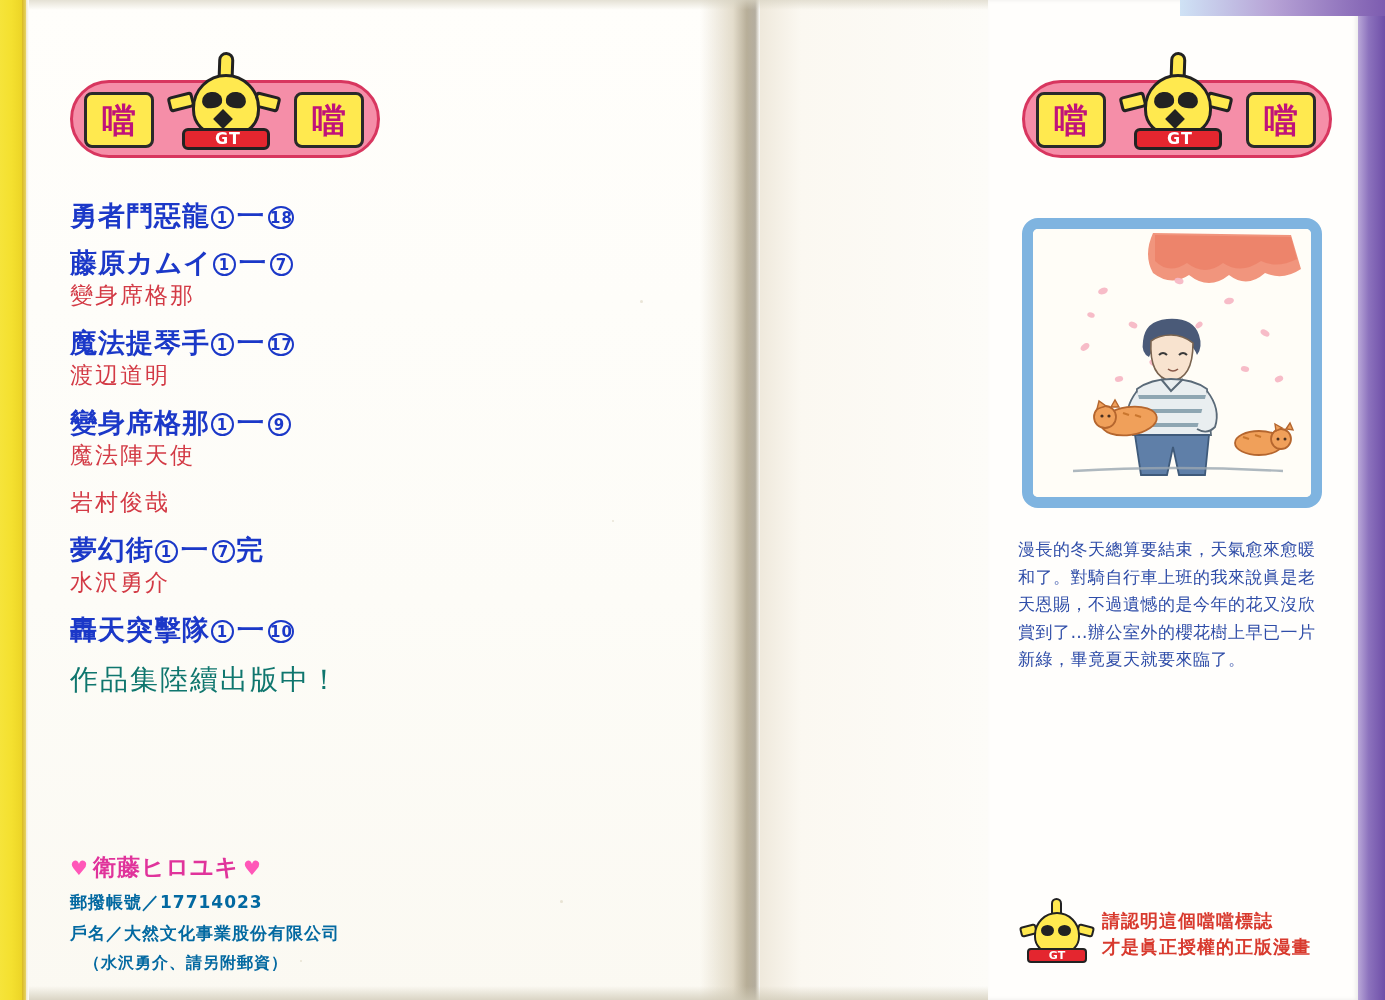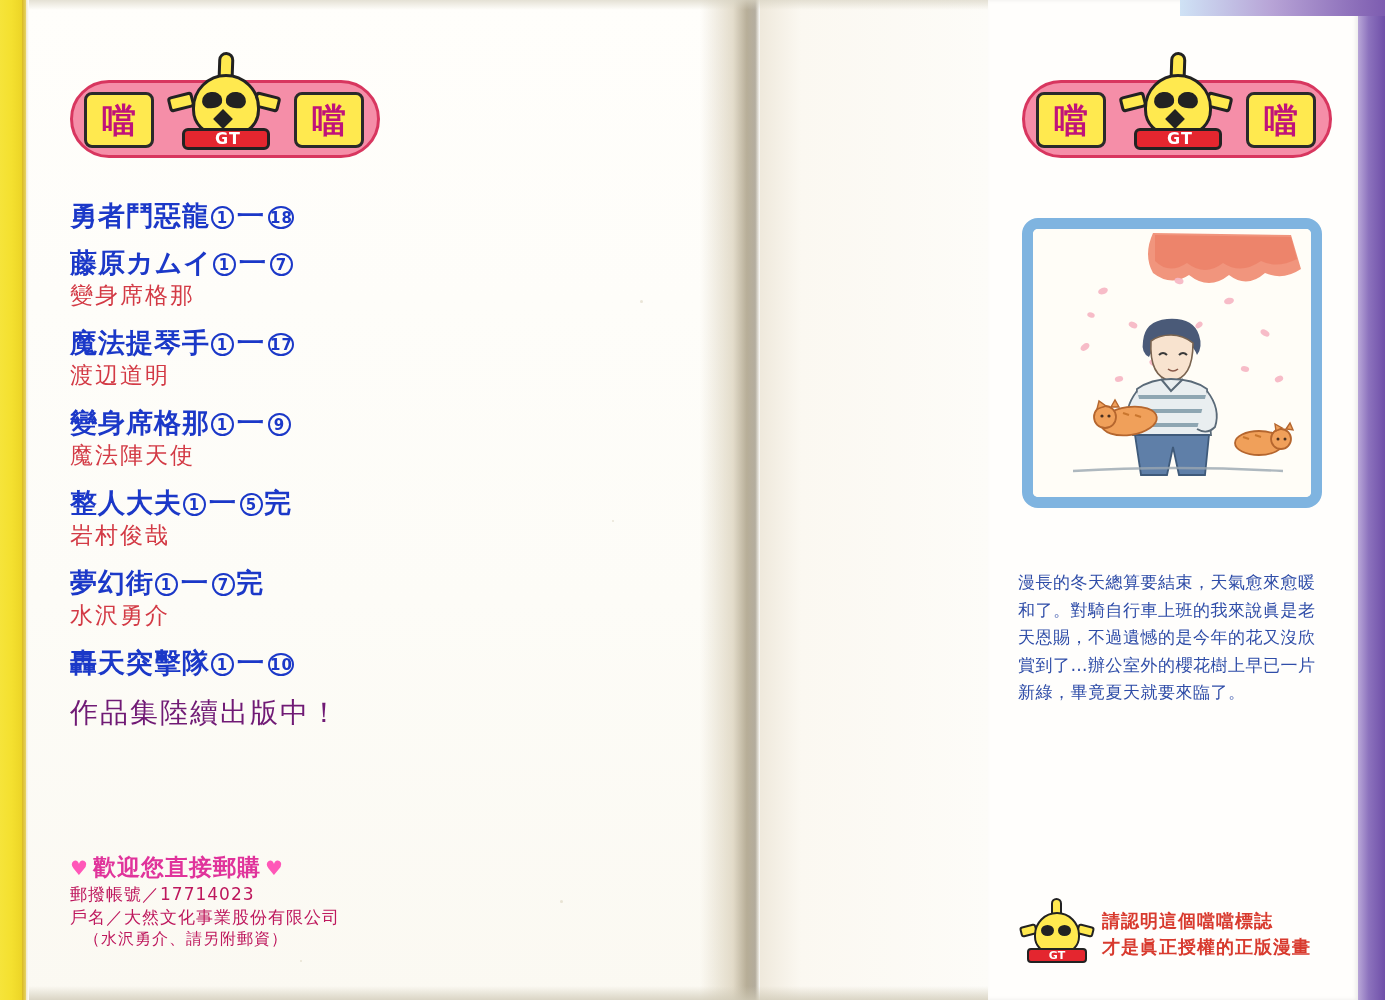--- a/index.html
+++ b/index.html
@@ -155,34 +155,34 @@
   }
   .vol-circle.wide{width:26px;font-size:15px;text-align:center;}
   .dash{padding:0 2px;}
   .fin{color:#1b38c8;}
   .author{
     font-family:"DejaVu Sans","Liberation Sans",sans-serif;
     font-size:23px;color:#d33a45;letter-spacing:2px;margin-top:2px;
   }
   .more{
     font-family:Liberation Sans, sans-serif;
-    font-size:28px;color:#701a75;letter-spacing:2px;margin-top:2px;
+    font-size:28px;color:#0f766e;letter-spacing:2px;margin-top:2px;
   }
 
   
   .mailorder{position:absolute;left:70px;top:852px;width:430px;}
   .mail-head{
     font-family:"DejaVu Sans","Liberation Sans",sans-serif;
     font-weight:bold;font-size:23px;color:#e0339b;letter-spacing:1px;
     display:flex;align-items:center;gap:4px;
   }
   .heart{color:#ff57b8;font-size:20px;}
   .mail-line{
     font-family:"DejaVu Sans","Liberation Sans",sans-serif;
-    font-size:17px;color:#be185d;letter-spacing:1px;margin-top:0;
+    font-size:17px;color:#0369a1;letter-spacing:1px;margin-top:8px;font-weight:bold;
   }
   .mail-line.indent{margin-left:14px;font-size:16px;}
 
   
   .logo-right{left:1022px;top:52px;}
   .logo-left{left:70px;top:52px;}
 
   .illus-frame{
     position:absolute;left:1022px;top:218px;width:300px;height:290px;
     background:#fffdf6;
@@ -190,21 +190,21 @@
     border-radius:16px;
     box-sizing:border-box;
     overflow:hidden;
   }
   .illus-frame .inner-pale{
     position:absolute;inset:0;background:#fffdf7;
   }
   .caption{
     position:absolute;left:1018px;top:536px;width:310px;
     font-family:"DejaVu Sans","Liberation Sans",sans-serif;
-    font-size:17px;color:#2f4da8;line-height:1.62;letter-spacing:.5px;margin-top:33px;
+    font-size:17px;color:#2f4da8;line-height:1.62;letter-spacing:.5px;
   }
   
   .notice{
     position:absolute;left:1022px;top:898px;width:330px;
     display:flex;align-items:center;gap:10px;
   }
   .notice-mascot{position:relative;width:70px;height:72px;flex:none;}
   .nm-head{
     position:absolute;left:12px;top:14px;width:46px;height:42px;
     background:#ffe94f;border:2px solid #222;border-radius:24px 24px 18px 18px;box-sizing:border-box;
@@ -284,23 +284,20 @@
     </div>
 
     <div class="entry">
       <div class="title-line">
         <span>變身席格那</span><span class="vol-circle">1</span><span class="dash">一</span><span class="vol-circle">9</span><span class="fin"></span>
       </div>
       <div class="author">魔法陣天使</div>
     </div>
 
     <div class="entry">
-      <div class="title-line">
-        <span>整人大夫</span><span class="vol-circle">1</span><span class="dash">一</span><span class="vol-circle">5</span><span class="fin">完</span>
-      </div>
       <div class="author">岩村俊哉</div>
     </div>
 
     <div class="entry">
       <div class="title-line">
         <span>夢幻街</span><span class="vol-circle">1</span><span class="dash">一</span><span class="vol-circle">7</span><span class="fin">完</span>
       </div>
       <div class="author">水沢勇介</div>
     </div>
 
@@ -309,21 +306,21 @@
         <span>轟天突擊隊</span><span class="vol-circle">1</span><span class="dash">一</span><span class="vol-circle wide">10</span><span class="fin"></span>
       </div>
     </div>
 
     <div class="more">作品集陸續出版中！</div>
   </div>
 
   <div class="mailorder">
     <div class="mail-head">
       <span class="heart">♥</span>
-      <span>歡迎您直接郵購</span>
+      <span>衛藤ヒロユキ</span>
       <span class="heart">♥</span>
     </div>
     <div class="mail-line">郵撥帳號／17714023</div>
     <div class="mail-line">戶名／大然文化事業股份有限公司</div>
     <div class="mail-line indent">（水沢勇介、請另附郵資）</div>
   </div>
 
   <div class="logo logo-right">
     <div class="pill"></div>
     <div class="char-box char-left">噹</div>

